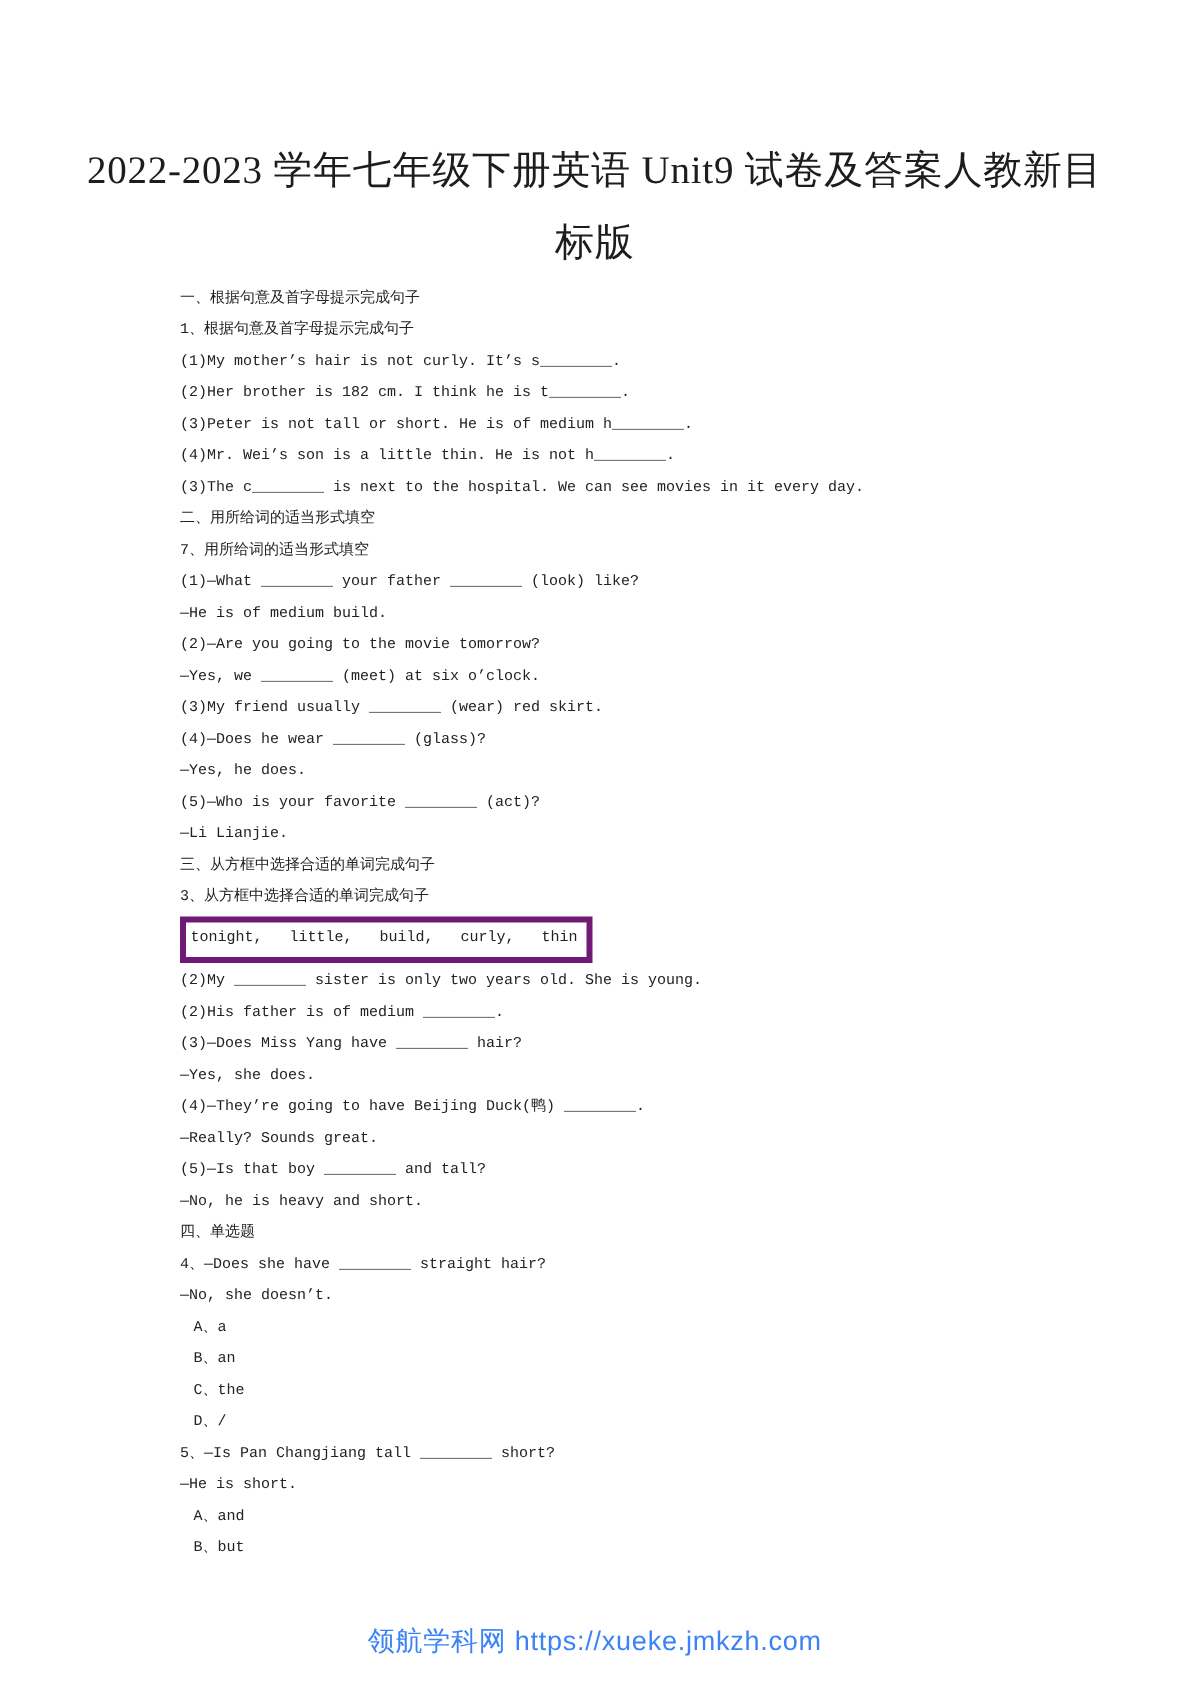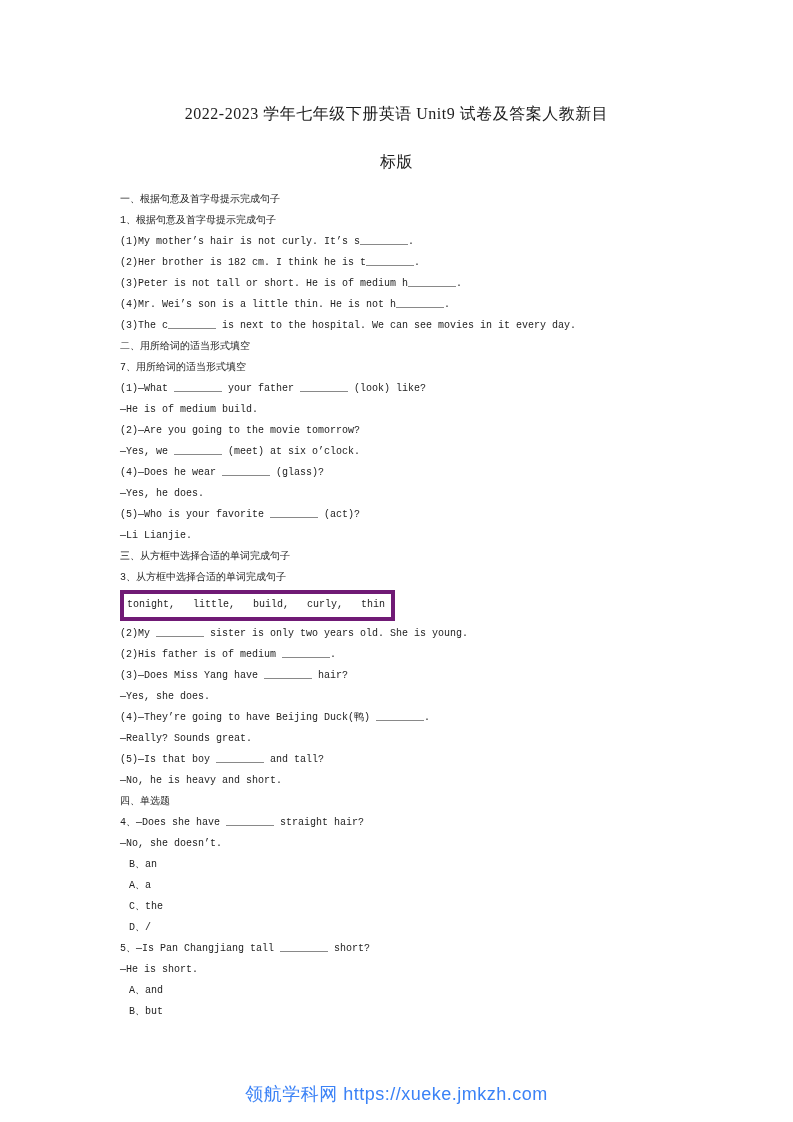--- a/index.html
+++ b/index.html
@@ -9,21 +9,21 @@
     background: #ffffff;
     position: relative;
     overflow: hidden;
     color: #222222;
     font-family: "Liberation Mono", "DejaVu Sans Mono", monospace;
   }
   .title-block {
     padding-top: 90px;
     text-align: center;
     font-family: "Liberation Serif", "DejaVu Serif", serif;
-    font-size: 16px;
+    font-size: 26px;
     line-height: 48px;
     color: #1d1d1d;
     letter-spacing: 0.5px;
   }
   .content {
     padding: 3px 100px 0 120px;
     font-size: 10px;
     line-height: 21px;
   }
   .line {
@@ -72,20 +72,21 @@
   <div class="line">(3)Peter is not tall or short. He is of medium h________.</div>
   <div class="line">(4)Mr. Wei’s son is a little thin. He is not h________.</div>
   <div class="line">(3)The c________ is next to the hospital. We can see movies in it every day.</div>
 
   <div class="line">二、用所给词的适当形式填空</div>
   <div class="line">7、用所给词的适当形式填空</div>
   <div class="line">(1)—What ________ your father ________ (look) like?</div>
   <div class="line">—He is of medium build.</div>
   <div class="line">(2)—Are you going to the movie tomorrow?</div>
   <div class="line">—Yes, we ________ (meet) at six o’clock.</div>
+  <div class="line">(3)My friend usually ________ (wear) red skirt.</div>
   <div class="line">(4)—Does he wear ________ (glass)?</div>
   <div class="line">—Yes, he does.</div>
   <div class="line">(5)—Who is your favorite ________ (act)?</div>
   <div class="line">—Li Lianjie.</div>
 
   <div class="line">三、从方框中选择合适的单词完成句子</div>
   <div class="line">3、从方框中选择合适的单词完成句子</div>
   <div class="word-bank-line">
     <span class="word-bank">tonight,   little,   build,   curly,   thin</span>
   </div>
@@ -95,22 +96,22 @@
   <div class="line">—Yes, she does.</div>
   <div class="line">(4)—They’re going to have Beijing Duck(鸭) ________.</div>
   <div class="line">—Really? Sounds great.</div>
   <div class="line">(5)—Is that boy ________ and tall?</div>
   <div class="line">—No, he is heavy and short.</div>
 
   <div class="line">四、单选题</div>
 
   <div class="line">4、—Does she have ________ straight hair?</div>
   <div class="line">—No, she doesn’t.</div>
+  <div class="option-line">A、a</div>
   <div class="option-line">B、an</div>
-  <div class="option-line">A、a</div>
   <div class="option-line">C、the</div>
   <div class="option-line">D、/</div>
 
   <div class="line">5、—Is Pan Changjiang tall ________ short?</div>
   <div class="line">—He is short.</div>
   <div class="option-line">A、and</div>
   <div class="option-line">B、but</div>
 
 </div>
 

